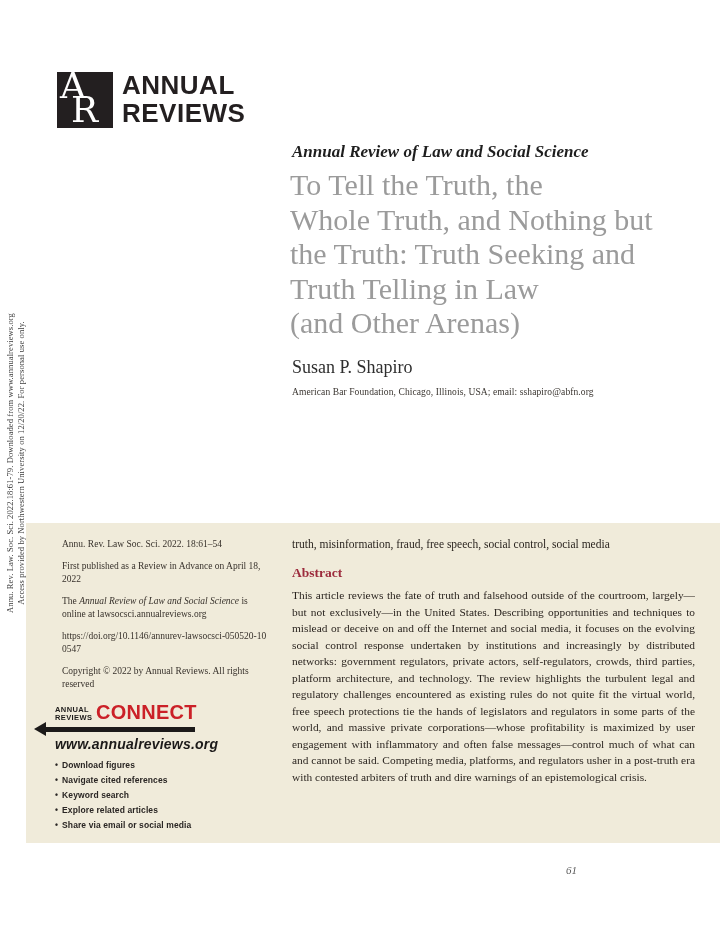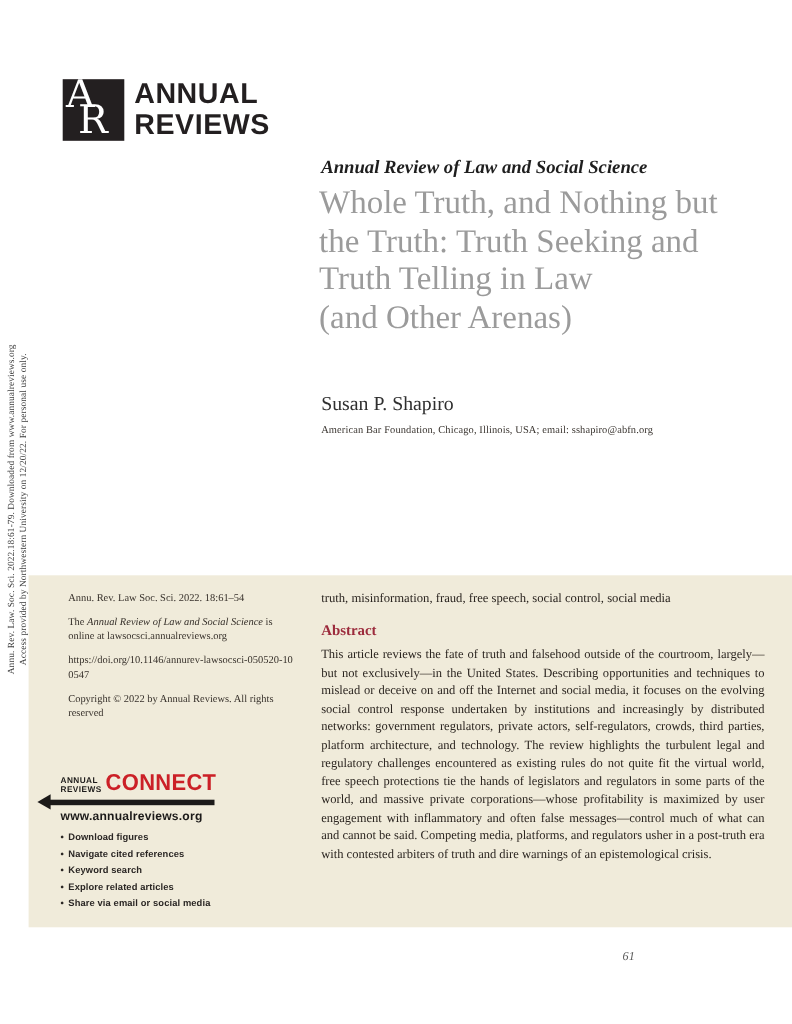--- a/index.html
+++ b/index.html
@@ -100,22 +100,23 @@
     width: 150px; height: 5px; background: #1c1a19;
   }
   .connect-arrow::before {
     content: ""; position: absolute; left: -11px; top: -5px;
     width: 0; height: 0;
     border-right: 12px solid #1c1a19;
     border-top: 7.5px solid transparent;
     border-bottom: 7.5px solid transparent;
   }
   .connect-url {
-    font-weight: bold; font-size: 11px; letter-spacing: 0.2px;
+    font-weight: bold; font-size: 14px; letter-spacing: 0.2px;
     margin-bottom: 6px;
+    font-style: italic;
   }
   .connect-list { list-style: none; }
   .connect-list li {
     font-size: 8.5px; line-height: 15px; font-weight: bold;
     color: #2a2624; letter-spacing: 0.1px;
   }
   .connect-list li .dot { margin-right: 4px; }
 
   
   .panel-col { position: absolute; left: 292px; top: 537px; width: 403px; }
@@ -150,32 +151,34 @@
   <span class="mono mono-a">A</span>
   <span class="mono mono-r">R</span>
 </div>
 <div class="wordmark">
   <div>ANNUAL</div>
   <div>REVIEWS</div>
 </div>
 
 <div class="series-title">Annual Review of Law and Social Science</div>
 <div class="article-title">
+  <div>To Tell the Truth, the</div>
   <div>Whole Truth, and Nothing but</div>
   <div>the Truth: Truth Seeking and</div>
   <div>Truth Telling in Law</div>
   <div>(and Other Arenas)</div>
 </div>
 <div class="author">Susan P. Shapiro</div>
 <div class="affiliation">American Bar Foundation, Chicago, Illinois, USA; email: sshapiro@abfn.org</div>
 
 <div class="beige-panel"></div>
 
 <div class="citation">
   <p>Annu. Rev. Law Soc. Sci. 2022. 18:61–54</p>
+  <p>First published as a Review in Advance on April 18, 2022</p>
   <p><span>The </span><i>Annual Review of Law and Social Science</i><span> is online at lawsocsci.annualreviews.org</span></p>
   <p class="doi">https://doi.org/10.1146/annurev-lawsocsci-050520-100547</p>
   <p>Copyright © 2022 by Annual Reviews. All rights reserved</p>
 </div>
 
 <div class="connect">
   <div class="connect-head">
     <div class="connect-brand">
       <div>ANNUAL</div>
       <div>REVIEWS</div>

